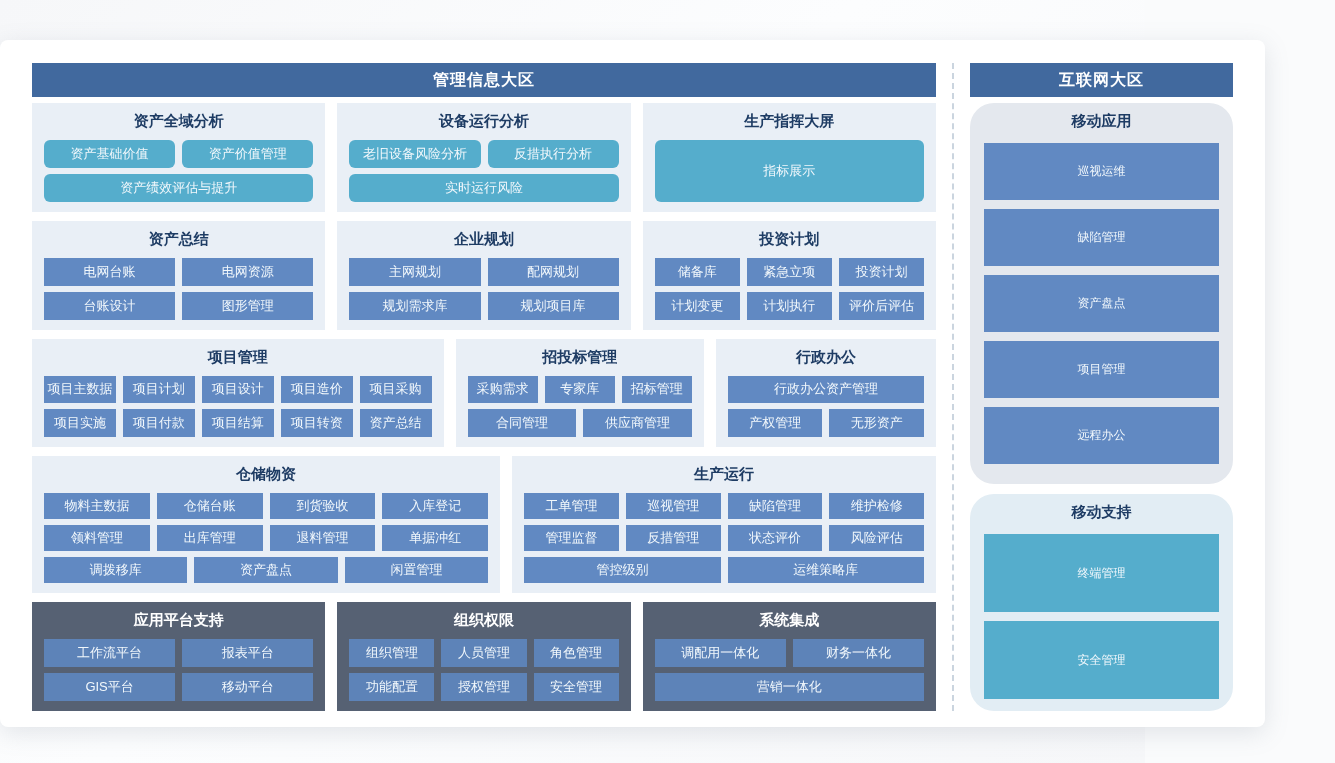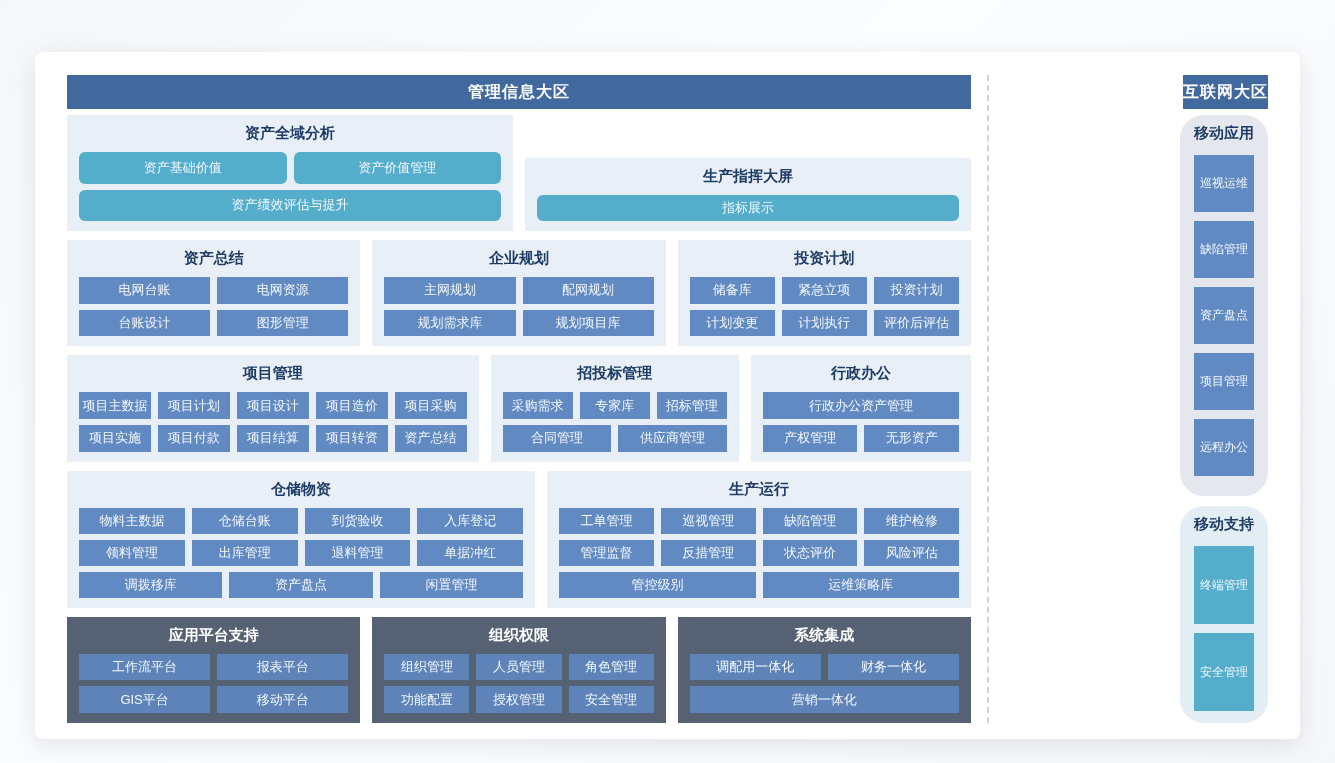--- a/index.html
+++ b/index.html
@@ -1,37 +1,37 @@
 <!DOCTYPE html>
 <html style="--page-bg: #fafbfc; --card-bg: #ffffff; --zone-header-bg: #41699e; --zone-header-text: #ffffff; --group-light-bg: #e9eff6; --group-dark-bg: #566173; --group-gray-bg: #e4e8ee; --group-support-bg: #e2edf4; --title-text: #1e3c64; --title-text-on-dark: #ffffff; --btn-teal: #55adcc; --btn-blue: #6189c2; --btn-dark-panel: #5d83b8; --btn-text: #f2f8fc; --divider: #cbd5df;"><head>
 <meta charset="utf-8">
 <style>
   * { box-sizing: border-box; margin: 0; padding: 0; }
   html, body {
     font-family: "Liberation Sans", "DejaVu Sans", sans-serif;
     background: var(--page-bg, #fafbfc);
   }
   .page {
-    width: 1335px; height: 763px;
+    width: 1145px; height: 763px;
     background: linear-gradient(135deg, #f6f7f9 0%, #fcfdfe 45%, #f6f7f9 100%);
-    padding-top: 52px;
+    padding-top: 40px;
   }
   .card {
     width: 1265px; height: 687px;
     margin: 0 auto;
     background: var(--card-bg, #ffffff);
     border-radius: 8px;
     box-shadow: 0 6px 24px rgba(110,120,140,0.18);
     padding: 23px 32px 16px 32px;
     display: flex;
   }
   .left-zone { width: 904px; display: flex; flex-direction: column; }
   .divider-wrap { width: 34px; flex: none; display: flex; justify-content: center; }
   .divider-line { width: 0; border-left: 2px dashed var(--divider, #cbd5df); height: 100%; }
-  .right-zone { flex: 1; display: flex; flex-direction: column; align-items: flex-end; }
+  .right-zone { flex: 1; display: flex; flex-direction: column; }
 
   .zone-header {
     height: 34px; line-height: 34px;
     background: var(--zone-header-bg, #41699e);
     color: var(--zone-header-text, #ffffff);
     font-size: 16px; font-weight: bold; text-align: center;
     letter-spacing: 1px;
     flex: none;
   }
 
@@ -89,21 +89,31 @@
             <div class="group group-light" style="flex: 1 1 0px;">
               <div class="group-title">资产全域分析</div>
               <div class="btn-row">
                 <div class="btn btn-teal">资产基础价值</div>
                 <div class="btn btn-teal">资产价值管理</div>
               </div>
               <div class="btn-row">
                 <div class="btn btn-teal">资产绩效评估与提升</div>
               </div>
             </div>
-            <div class="group group-light" style="flex: 1 1 0px; margin-top: 43px;">
+            <div class="group group-light" style="flex: 1 1 0px;">
+              <div class="group-title">设备运行分析</div>
+              <div class="btn-row">
+                <div class="btn btn-teal">老旧设备风险分析</div>
+                <div class="btn btn-teal">反措执行分析</div>
+              </div>
+              <div class="btn-row">
+                <div class="btn btn-teal">实时运行风险</div>
+              </div>
+            </div>
+            <div class="group group-light" style="flex: 1 1 0px;">
               <div class="group-title">生产指挥大屏</div>
               <div class="btn-row">
                 <div class="btn btn-teal">指标展示</div>
               </div>
             </div>
           </div>
           <div class="module-row">
             <div class="group group-light" style="flex: 1 1 0px;">
               <div class="group-title">资产总结</div>
               <div class="btn-row">

